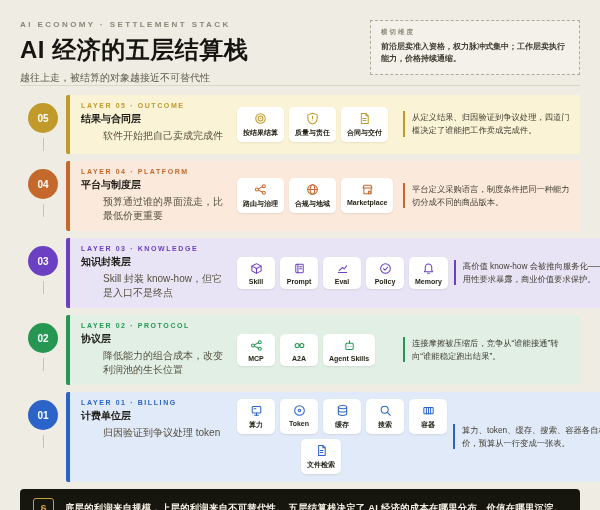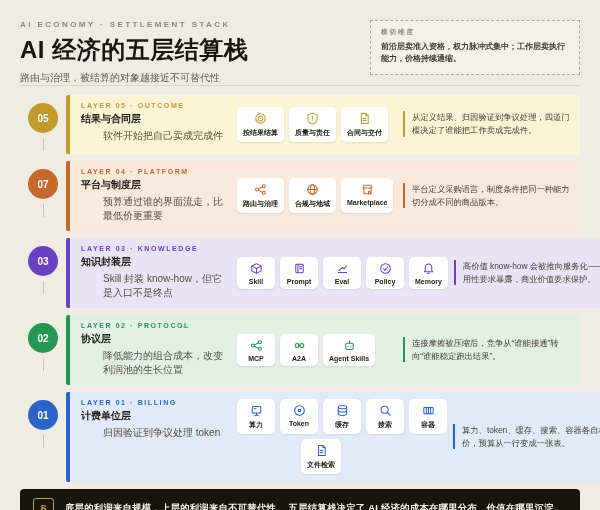--- a/index.html
+++ b/index.html
@@ -53,21 +53,21 @@
 </style>
 </head>
 <body>
 
 <div class="page">
 
   <div class="header">
     <div>
       <div class="eyebrow">AI ECONOMY · SETTLEMENT STACK</div>
       <div class="page-title">AI 经济的五层结算栈</div>
-      <div class="page-subtitle">路由与治理，被结算的对象越接近不可替代性</div>
+      <div class="page-subtitle">越往上走，被结算的对象越接近不可替代性</div>
     </div>
     <div class="aside-box">
       <div class="aside-label">横切维度</div>
       <div class="aside-text">前沿层卖准入资格，权力脉冲式集中；工作层卖执行能力，价格持续通缩。</div>
     </div>
   </div>
 
   <div>
       <div class="layer-row" style="--accent: #c09a2b; --bg: #faf3d6;">
         <div class="badge-col">
@@ -107,21 +107,21 @@
                 </svg>
                 <span class="chip-label">合同与交付</span>
               </div>
             </div>
           </div>
           <div class="row-note">从定义结果、归因验证到争议处理，四道门槛决定了谁能把工作卖成完成件。</div>
         </div>
       </div>
       <div class="layer-row" style="--accent: #c4682c; --bg: #fbe9db;">
         <div class="badge-col">
-          <div class="badge">07</div>
+          <div class="badge">04</div>
           <div class="connector"></div>
         </div>
         <div class="row-card">
           <div class="row-left">
             <div class="layer-label">LAYER 04 · PLATFORM</div>
             <div class="layer-title">平台与制度层</div>
             <div class="layer-sub">预算通过谁的界面流走，比最低价更重要</div>
           </div>
           <div class="row-chips">
             <div class="chip-line">

